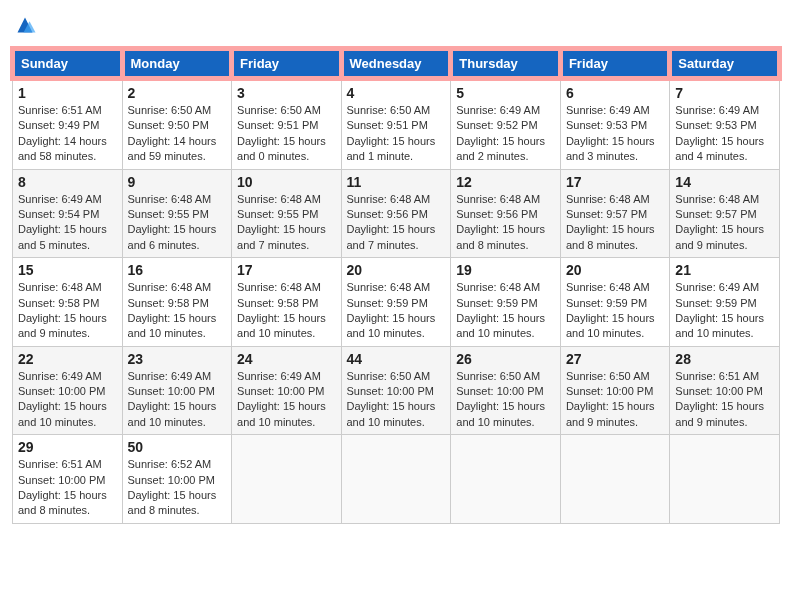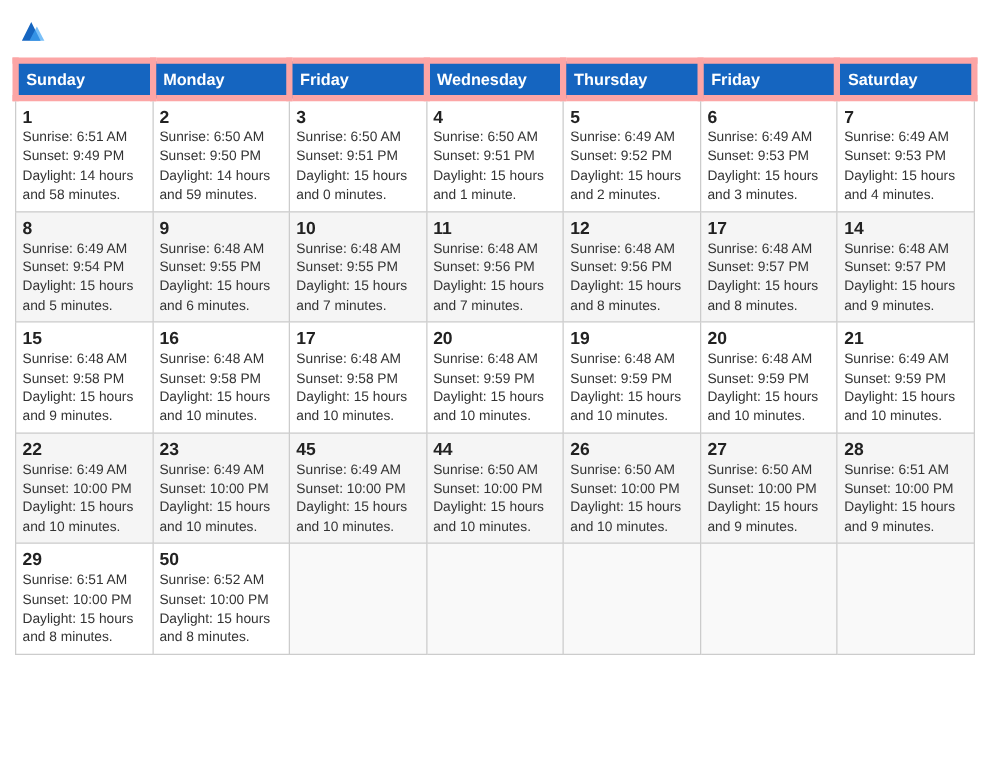--- a/index.html
+++ b/index.html
@@ -220,21 +220,21 @@
       <tr>
         <td>
         <span class="day-num">22</span>
         <span class="day-info">Sunrise: 6:49 AM<br>Sunset: 10:00 PM<br>Daylight: 15 hours and 10 minutes.</span>
       </td>
         <td>
         <span class="day-num">23</span>
         <span class="day-info">Sunrise: 6:49 AM<br>Sunset: 10:00 PM<br>Daylight: 15 hours and 10 minutes.</span>
       </td>
         <td>
-        <span class="day-num">45</span>
+        <span class="day-num">24</span>
         <span class="day-info">Sunrise: 6:49 AM<br>Sunset: 10:00 PM<br>Daylight: 15 hours and 10 minutes.</span>
       </td>
         <td>
         <span class="day-num">44</span>
         <span class="day-info">Sunrise: 6:50 AM<br>Sunset: 10:00 PM<br>Daylight: 15 hours and 10 minutes.</span>
       </td>
         <td>
         <span class="day-num">26</span>
         <span class="day-info">Sunrise: 6:50 AM<br>Sunset: 10:00 PM<br>Daylight: 15 hours and 10 minutes.</span>
       </td>

